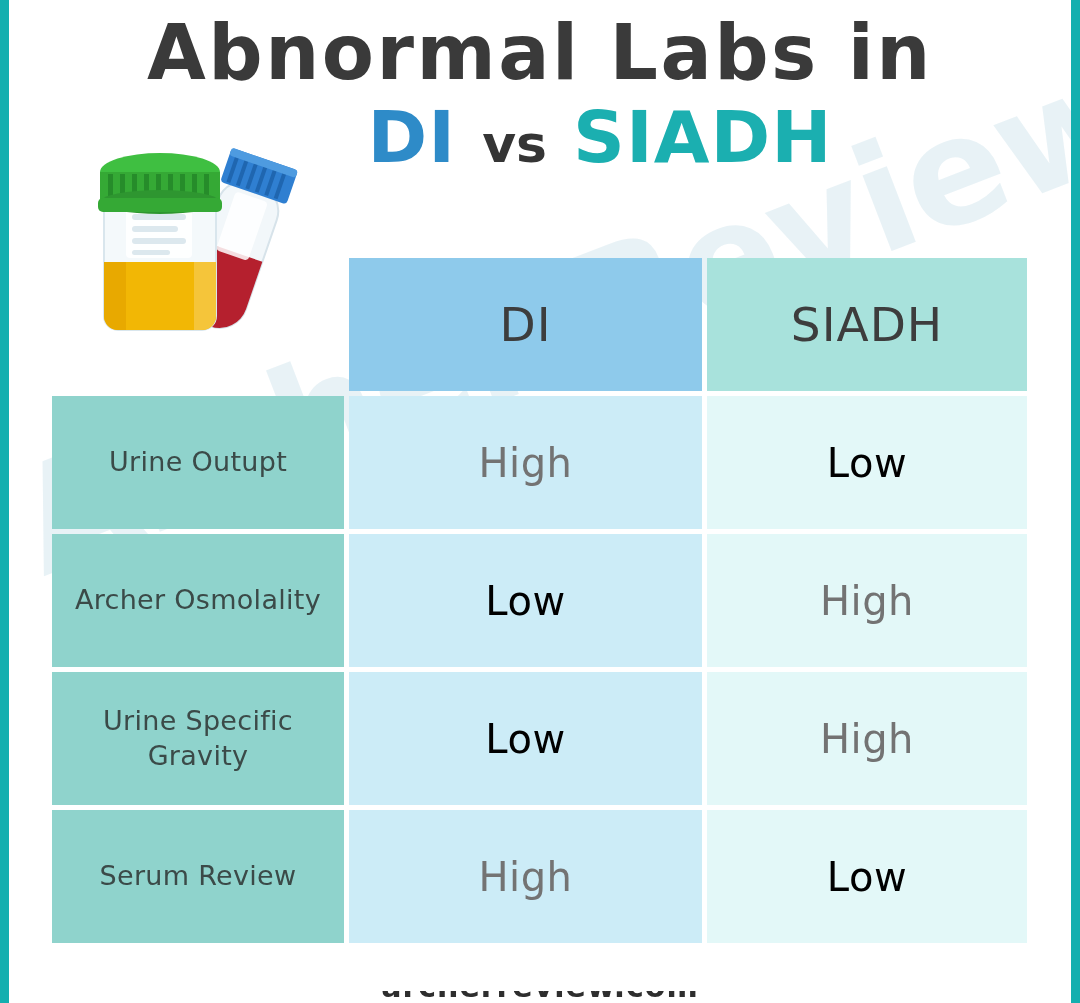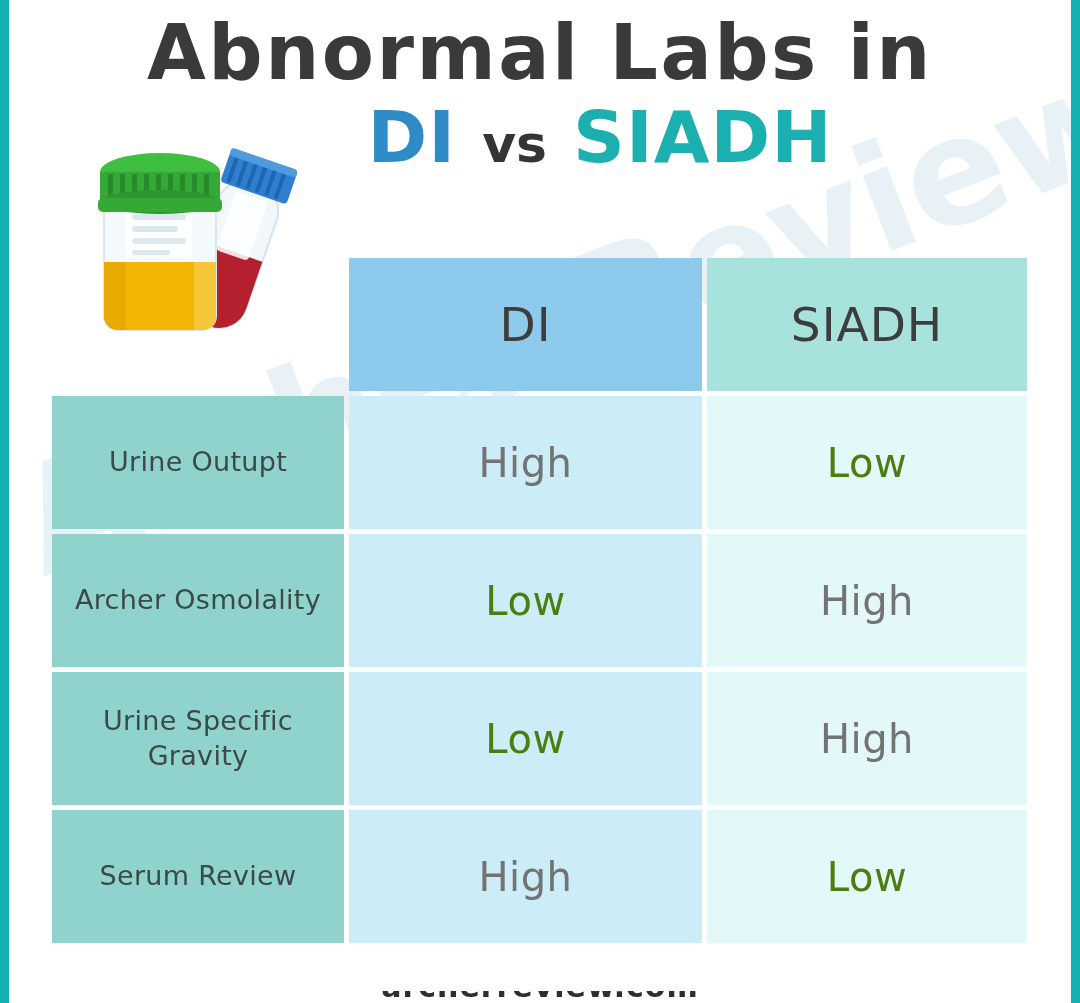--- a/index.html
+++ b/index.html
@@ -140,21 +140,21 @@
     letter-spacing: 0.3px;
     line-height: 1.28;
     padding: 0 0;
   }
   .brow .col-di    { background: #CCECF7; }
   .brow .col-siadh { background: #E3F8F8; }
 
   .val {
     font-family: "DejaVu Sans", sans-serif;
     font-size: 40px;
-    color: #4d7c0f;
+    color: #000000;
     letter-spacing: 0.5px;
   }
   .val.red { color: #737373; }
 
   
   .footer-strip {
     position: absolute;
     left: 0;
     top: 991px;
     width: 1080px;

